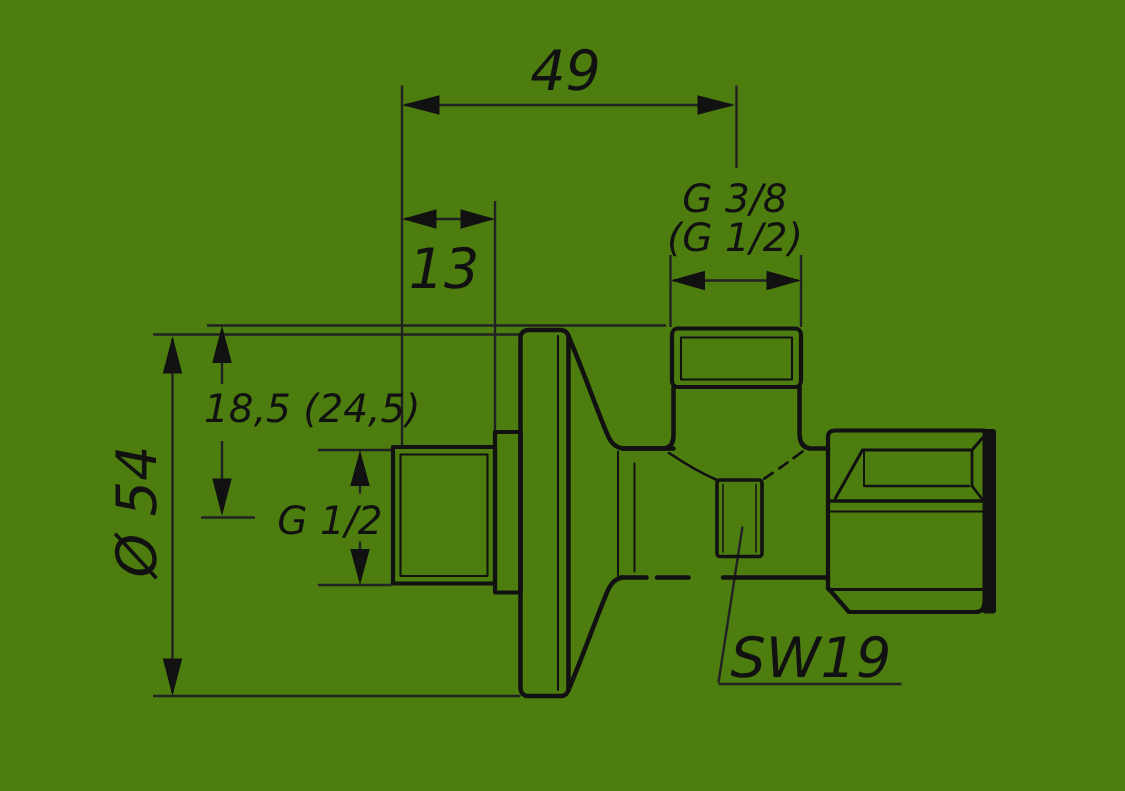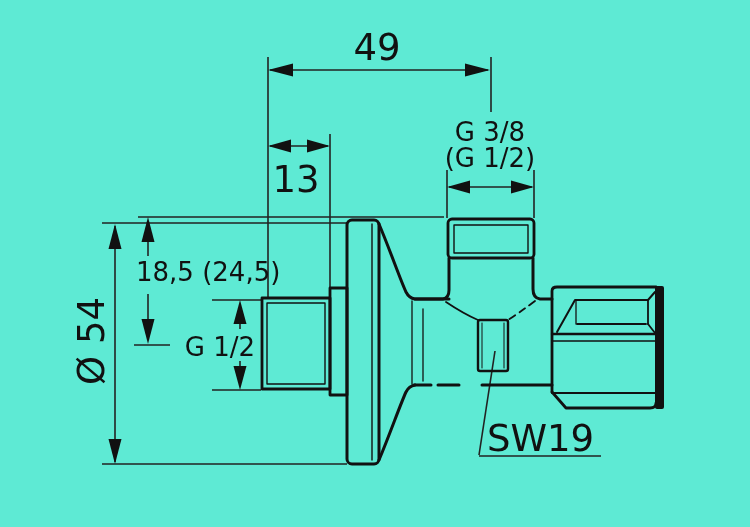--- a/index.html
+++ b/index.html
@@ -1,21 +1,22 @@
 <!DOCTYPE html>
 <html><head>
 <meta charset="utf-8">
 <style>
   html,body{margin:0;padding:0;background:#ffffff;}
   .canvas{
     position:relative;
     width:750px;height:527px;
-    background:#5eead4;
+    background:#4d7c0f;
     font-family:"DejaVu Sans","Liberation Sans",sans-serif;
     overflow:hidden;
+    font-style:italic;
   }
   svg text{
     fill:#111111;
     font-family:"DejaVu Sans","Liberation Sans",sans-serif;
   }
   .dim-num{font-size:37px;}
   .dim-lbl{font-size:26px;}
 </style>
 </head>
 <body>

